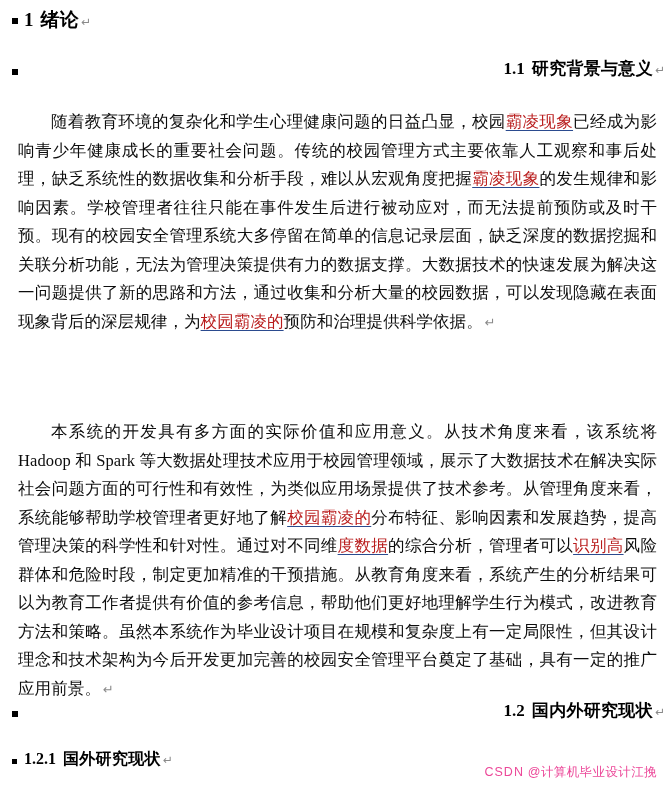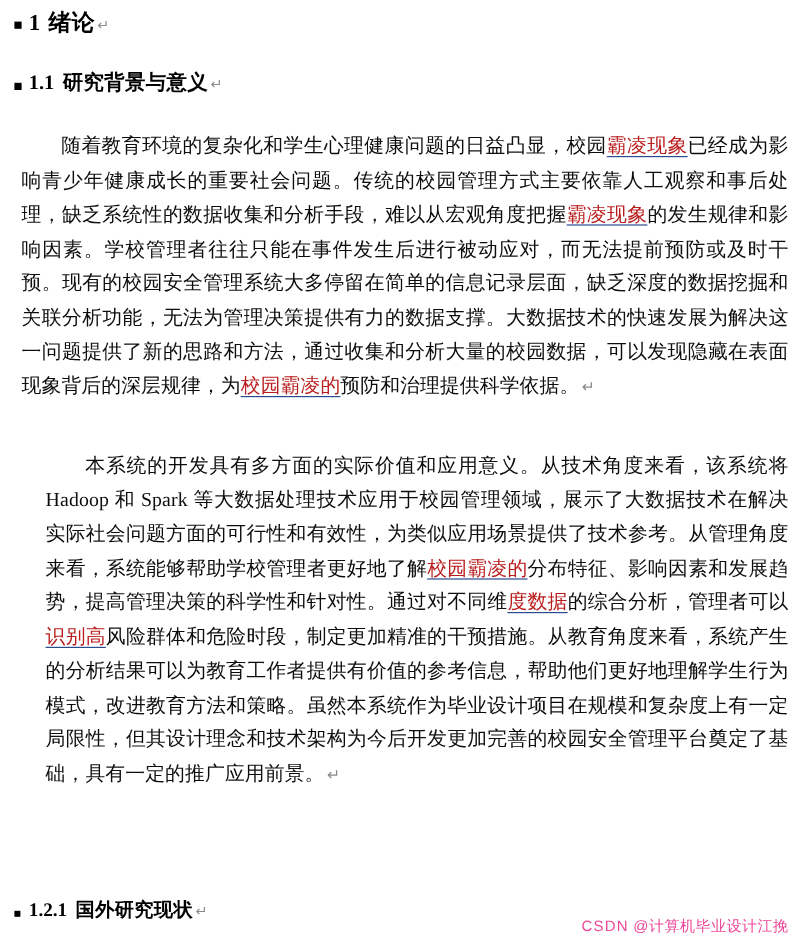--- a/index.html
+++ b/index.html
@@ -48,20 +48,21 @@
   .h1 .outline-bullet {
     width: 6px; height: 6px;
     left: 12px; top: 10px;
   }
 
   .h2 {
     font-size: 17px;
     line-height: 22px;
     margin: 0;
     padding-left: 24px;
+    text-align: right;
   }
   .h2 .outline-bullet {
     width: 6px; height: 6px;
     left: 12px; top: 11px;
   }
 
   .h3 {
     font-size: 16px;
     line-height: 21px;
     margin: 0;
@@ -142,24 +143,30 @@
     <div class="heading h2">
       <span class="outline-bullet"></span>
       <span class="num latin">1.1</span><span class="ttl">研究背景与意义</span><span class="pilcrow">↵</span>
     </div>
   </div>
 
   <div class="blk" style="top:108px;">
     <p class="para" id="p1"><span>随着教育环境的复杂化和学生心理健康问题的日益凸显，校园</span><span class="chk">霸凌现象</span><span>已经成为影响青少年健康成长的重要社会问题。传统的校园管理方式主要依靠人工观察和事后处理，缺乏系统性的数据收集和分析手段，难以从宏观角度把握</span><span class="chk">霸凌现象</span><span>的发生规律和影响因素。学校管理者往往只能在事件发生后进行被动应对，而无法提前预防或及时干预。现有的校园安全管理系统大多停留在简单的信息记录层面，缺乏深度的数据挖掘和关联分析功能，无法为管理决策提供有力的数据支撑。大数据技术的快速发展为解决这一问题提供了新的思路和方法，通过收集和分析大量的校园数据，可以发现隐藏在表面现象背后的深层规律，为</span><span class="chk">校园霸凌的</span><span>预防和治理提供科学依据。</span><span class="pilcrow">↵</span></p>
   </div>
 
-  <div class="blk" style="top:374px;padding-left:20px;">
+  <div class="blk" style="top:418px;">
     <p class="para" id="p2"><span>本系统的开发具有多方面的实际价值和应用意义。从技术角度来看，该系统将 Hadoop 和 Spark 等大数据处理技术应用于校园管理领域，展示了大数据技术在解决实际社会问题方面的可行性和有效性，为类似应用场景提供了技术参考。从管理角度来看，系统能够帮助学校管理者更好地了解</span><span class="chk">校园霸凌的</span><span>分布特征、影响因素和发展趋势，提高管理决策的科学性和针对性。通过对不同维</span><span class="chk">度数据</span><span>的综合分析，管理者可以</span><span class="chk">识别高</span><span>风险群体和危险时段，制定更加精准的干预措施。从教育角度来看，系统产生的分析结果可以为教育工作者提供有价值的参考信息，帮助他们更好地理解学生行为模式，改进教育方法和策略。虽然本系统作为毕业设计项目在规模和复杂度上有一定局限性，但其设计理念和技术架构为今后开发更加完善的校园安全管理平台奠定了基础，具有一定的推广应用前景。</span><span class="pilcrow">↵</span></p>
   </div>
 
+  <div class="blk" style="top:700px;">
+    <div class="heading h2">
+      <span class="outline-bullet"></span>
+      <span class="num latin">1.2</span><span class="ttl">国内外研究现状</span><span class="pilcrow">↵</span>
+    </div>
+  </div>
 
   <div class="blk" style="top:748px;">
     <div class="heading h3">
       <span class="outline-bullet"></span>
       <span class="num latin">1.2.1</span><span class="ttl">国外研究现状</span><span class="pilcrow">↵</span>
     </div>
   </div>
 
   <div class="watermark">
     <span class="wm-brand">CSDN</span>

